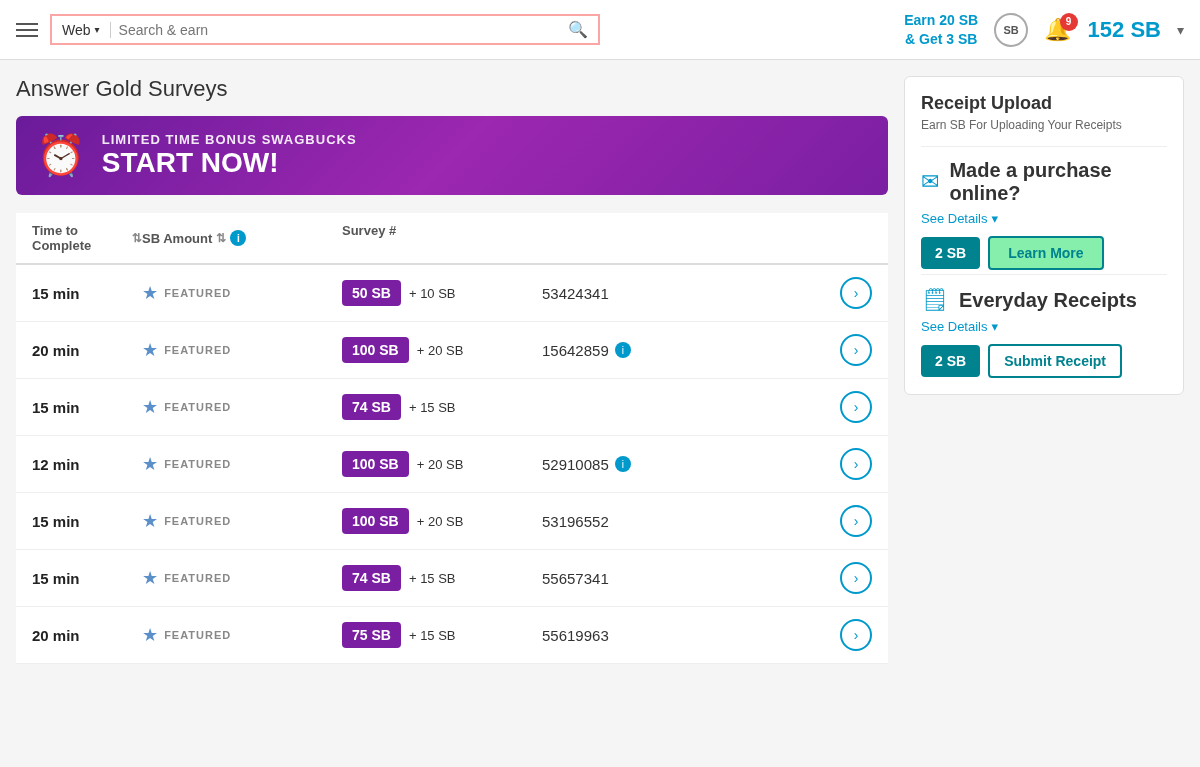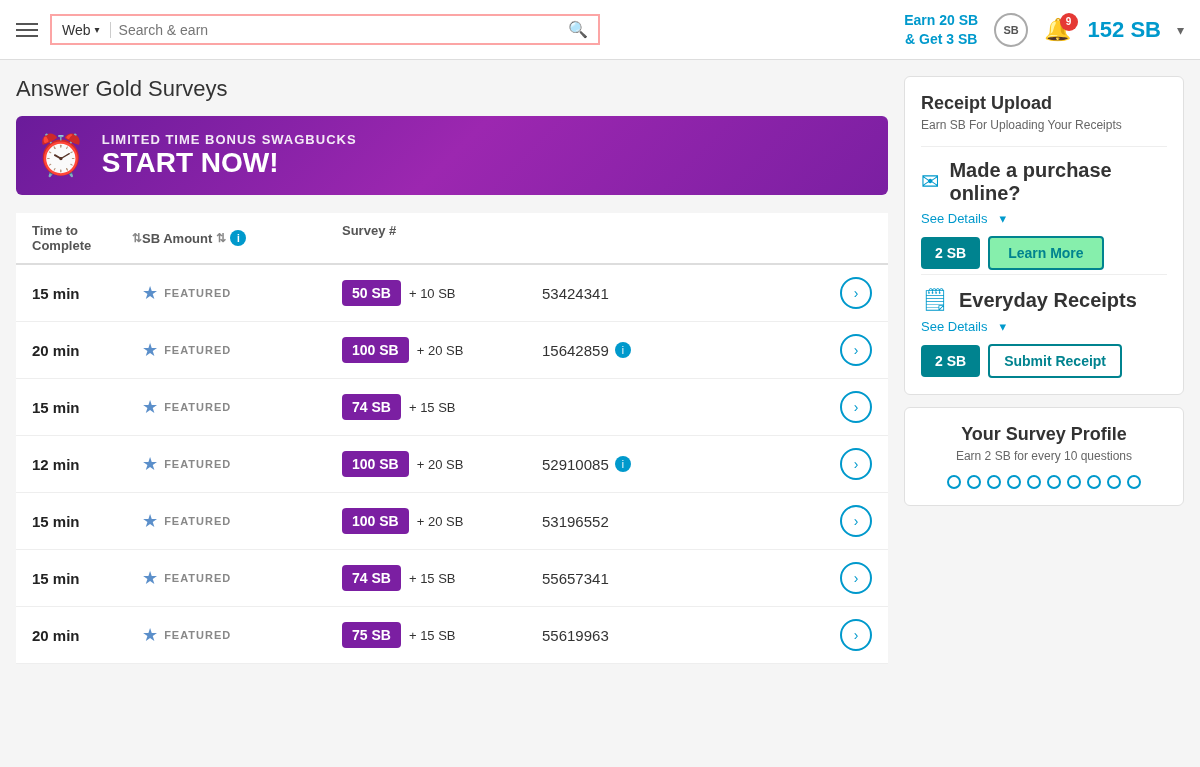--- a/index.html
+++ b/index.html
@@ -126,21 +126,21 @@
       background: #fff; border: 1px solid #e0e0e0; border-radius: 6px;
       padding: 16px; margin-bottom: 12px;
     }
     .receipt-title { font-size: 18px; font-weight: bold; color: #333; margin-bottom: 4px; }
     .receipt-sub { font-size: 12px; color: #666; margin-bottom: 14px; }
 
     .receipt-item { border-top: 1px solid #eee; padding-top: 12px; margin-top: 4px; }
     .receipt-item-header { display: flex; align-items: center; gap: 10px; margin-bottom: 6px; }
     .receipt-item-icon { font-size: 22px; color: #0099cc; }
     .receipt-item-title { font-size: 20px; font-weight: bold; color: #333; }
-    .receipt-see-details { color: #0099cc; font-size: 13px; cursor: pointer; display: flex; align-items: flex-end; gap: 12px; margin-bottom: 10px; }
+    .receipt-see-details { color: #0099cc; font-size: 13px; cursor: pointer; display: flex; align-items: flex-end; gap: 4px; margin-bottom: 10px; }
     .receipt-actions { display: flex; align-items: center; gap: 8px; }
     .sb-teal-badge {
       background: #00838f; color: #fff; padding: 8px 14px;
       border-radius: 4px; font-weight: bold; font-size: 14px;
     }
     .learn-more-btn {
       border: 2px solid #00838f; color: #00838f; background: #86efac;
       padding: 7px 18px; border-radius: 4px; font-weight: bold;
       font-size: 14px; cursor: pointer;
     }
@@ -375,30 +375,14 @@
           <span>See Details</span>
           <span>▾</span>
         </div>
         <div class="receipt-actions">
           <span class="sb-teal-badge">2 SB</span>
           <button class="submit-receipt-btn">Submit Receipt</button>
         </div>
       </div>
     </div>
 
-    <div class="survey-profile-card">
-      <div class="profile-title">Your Survey Profile</div>
-      <div class="profile-sub">Earn 2 SB for every 10 questions</div>
-      <div class="profile-dots" id="profile-dots">
-          <div class="dot"></div>
-          <div class="dot"></div>
-          <div class="dot"></div>
-          <div class="dot"></div>
-          <div class="dot"></div>
-          <div class="dot"></div>
-          <div class="dot"></div>
-          <div class="dot"></div>
-          <div class="dot"></div>
-          <div class="dot"></div>
-        </div>
-    </div>
   </div>
 </div>
 
 </body></html>

